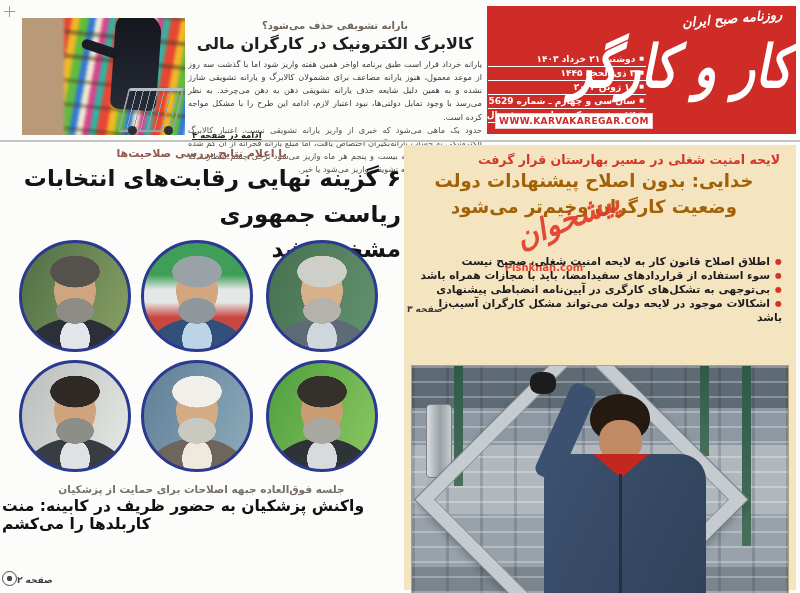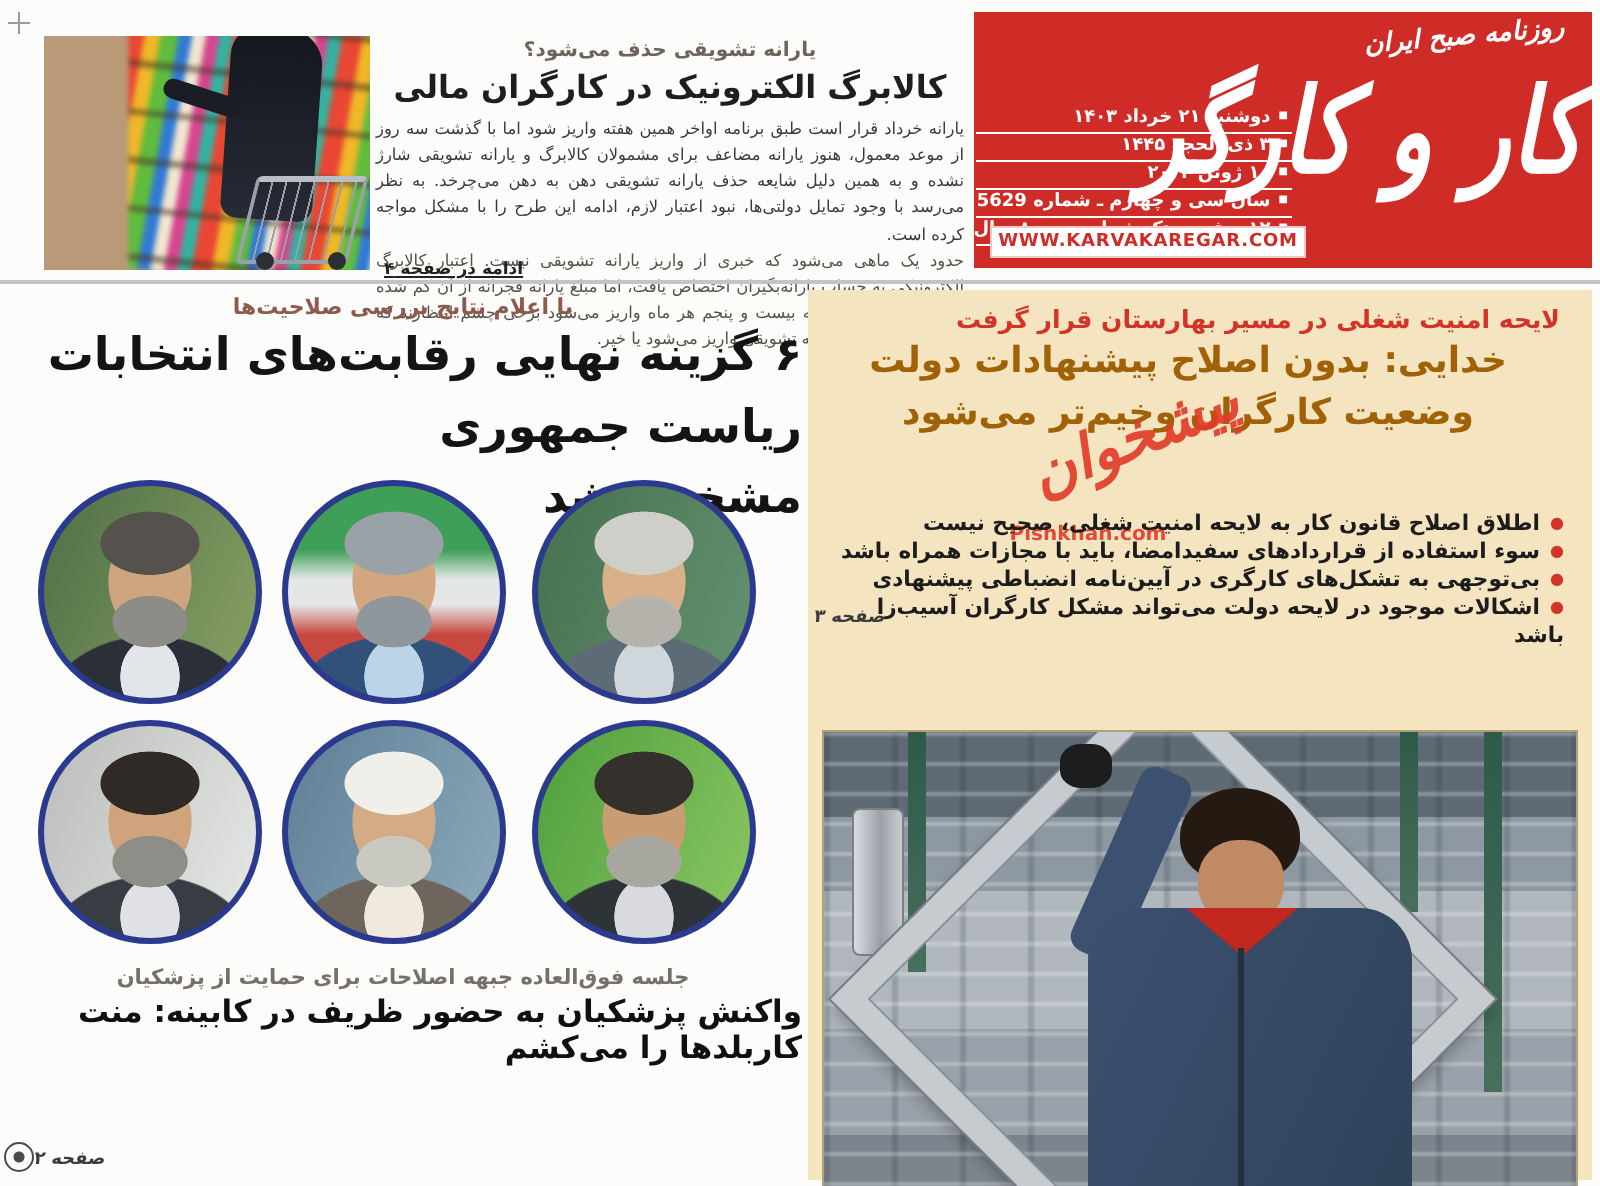--- a/index.html
+++ b/index.html
@@ -58,21 +58,21 @@
       var(--bg);}
   .c1{left:19px; top:240px;--bg:linear-gradient(115deg,#4e6e46,#8aa264);--skin:#cfa57f;--hair:#55524d;--beard:#8e8c86;--suit:#2b3038;--shirt:#e2e5e9;}
   .c2{left:141px;top:240px;--bg:linear-gradient(to bottom,#3f9e57 0 30%,#e4e7e6 44% 56%,#c84840 70%);--skin:#d2a77f;--hair:#9aa2a8;--beard:#8f979d;--suit:#31507a;--shirt:#bcd4e8;}
   .c3{left:266px;top:240px;--bg:linear-gradient(110deg,#46704f,#649270);--skin:#d8b08a;--hair:#cfcfc9;--beard:#b4b2aa;--suit:#5d6b77;--shirt:#cfd6dc;}
   .c4{left:19px; top:360px;--bg:linear-gradient(115deg,#b9bcba,#e7e9e6);--skin:#cfa47c;--hair:#2f2a26;--beard:#8e8e88;--suit:#383d44;--shirt:#dfe1e4;}
   .c5{left:141px;top:360px;--bg:linear-gradient(115deg,#5f7f96,#8fabbc);--skin:#d3ab84;--hair:#f0efe9;--beard:#c9c9c2;--suit:#6e655c;--shirt:#efe9de;}
   .c6{left:266px;top:360px;--bg:linear-gradient(115deg,#4f9e3e,#8bc862);--skin:#c99c74;--hair:#34302b;--beard:#a8a8a0;--suit:#2e3338;--shirt:#d8dadd;}
 
   
   .reform-kicker{position:absolute;left:0;top:483px;width:403px;text-align:center;font-size:10.5px;font-weight:bold;color:#77706a;}
-  .reform-headline{position:absolute;left:2px;top:497px;width:399px;text-align:right;font-size:15.5px;font-weight:bold;color:#101010;}
+  .reform-headline{position:absolute;left:2px;top:497px;width:399px;text-align:left;font-size:15.5px;font-weight:bold;color:#101010;}
   .reform-bullets{position:absolute;right:6px;top:528px;width:392px;margin:0;padding:0;list-style:none;text-align:right;}
   .reform-bullets li{font-size:9.8px;font-weight:bold;color:#26211e;line-height:1.12;margin-bottom:1px;}
   .reform-bullets li:before{content:"■";color:#8b1d15;font-size:6.5px;vertical-align:1px;margin-left:4px;}
   .page-ref-2{position:absolute;left:17px;top:575px;font-size:9px;font-weight:bold;color:#3a3a3a;transform:skewX(-8deg);}
   .corner-stamp{position:absolute;left:2px;top:571px;width:15px;height:15px;border:1.5px solid #4a4a4a;border-radius:50%;
     background:radial-gradient(circle at 50% 50%,#4a4a4a 2.5px,rgba(0,0,0,0) 3px);}
 
   
   .labor-panel{position:absolute;left:404px;top:145px;width:392px;height:445px;background:#f5e4c0;}
   .labor-kicker{position:absolute;top:7px;right:16px;font-size:12.5px;font-weight:bold;color:#d23527;}

